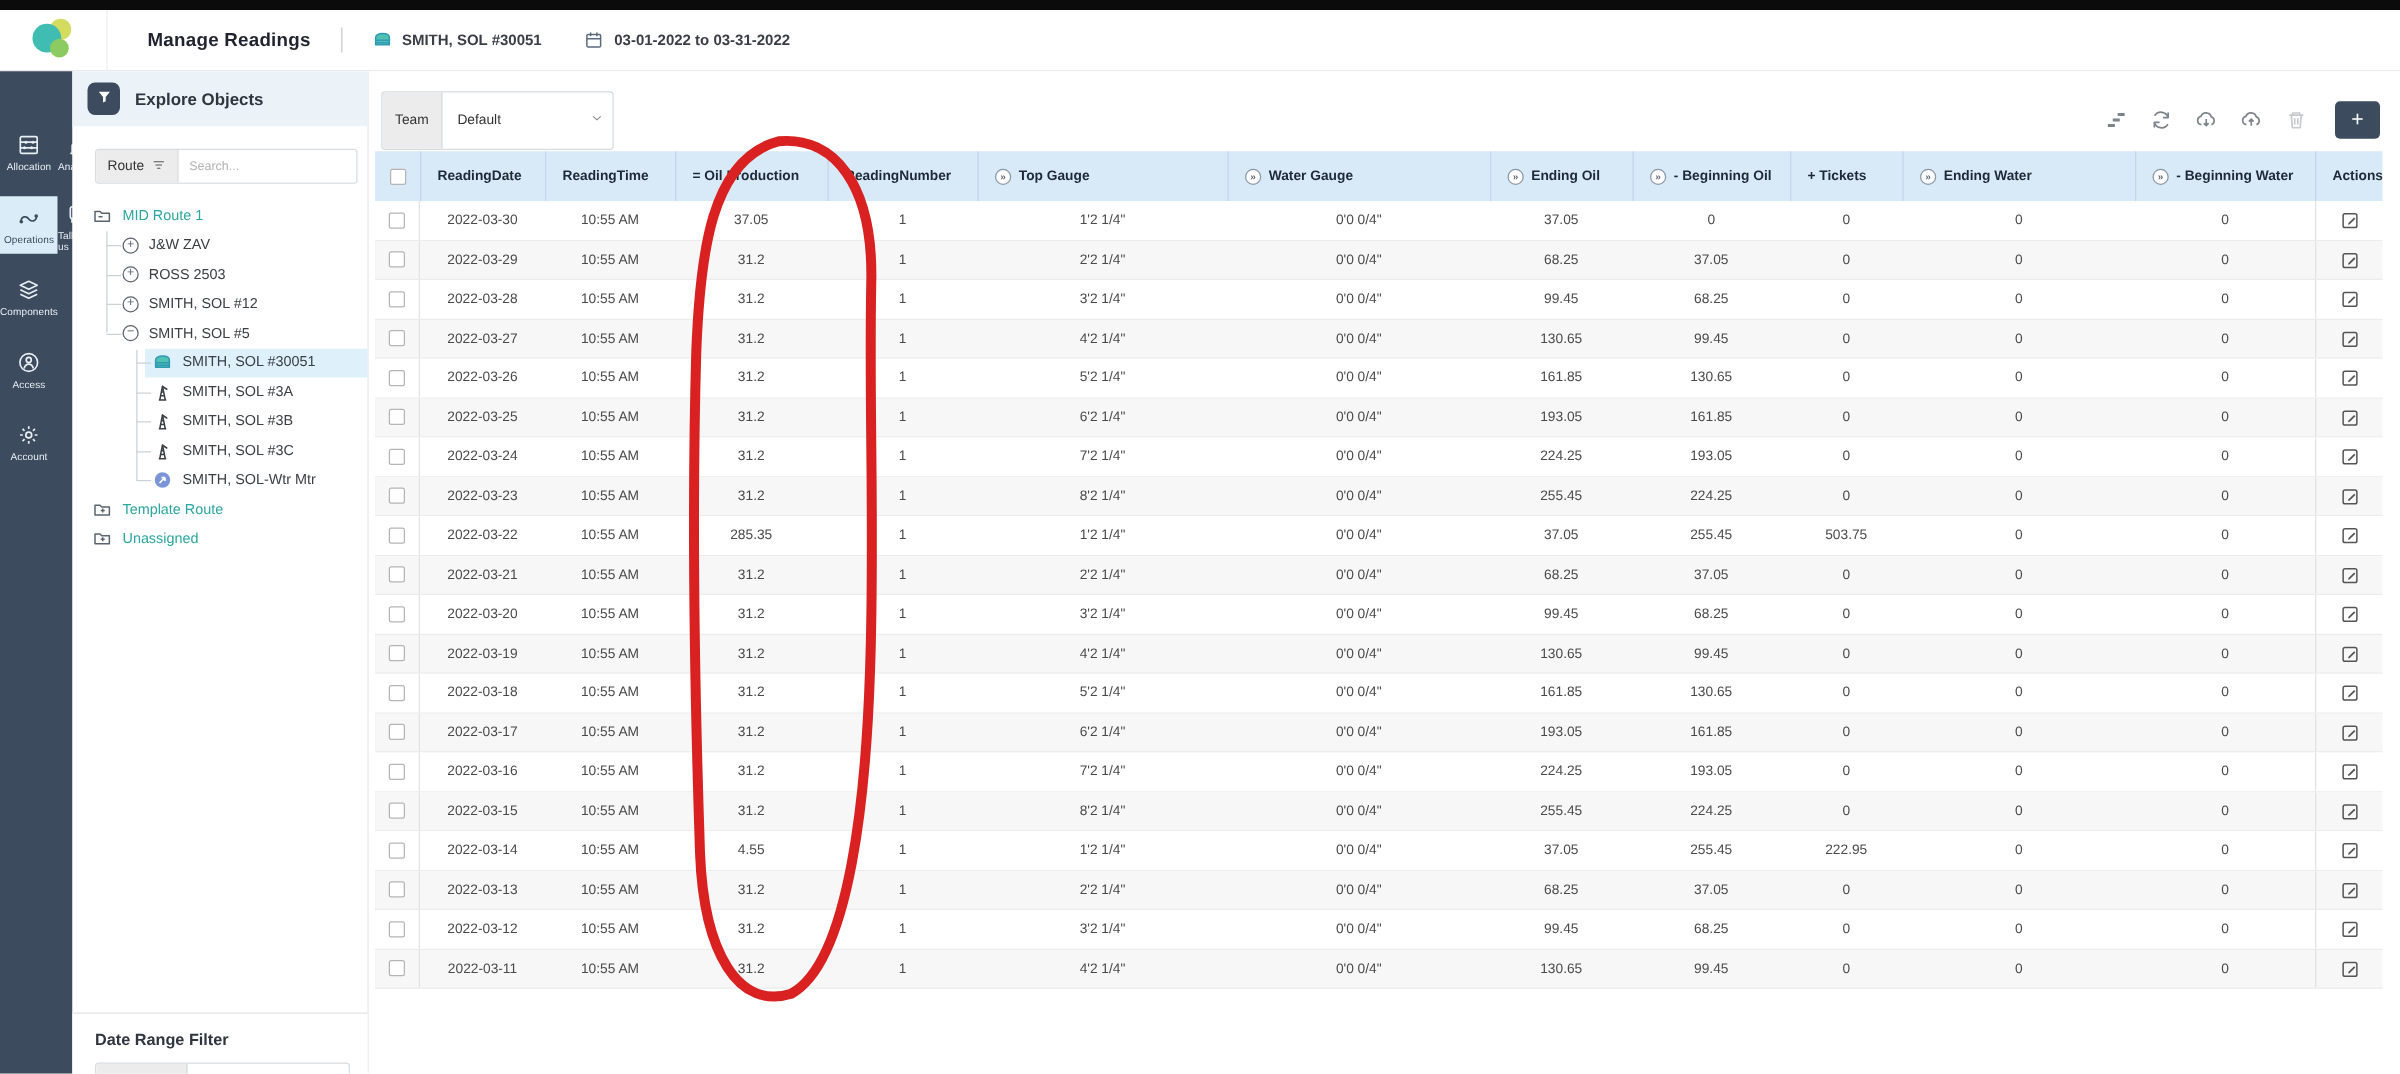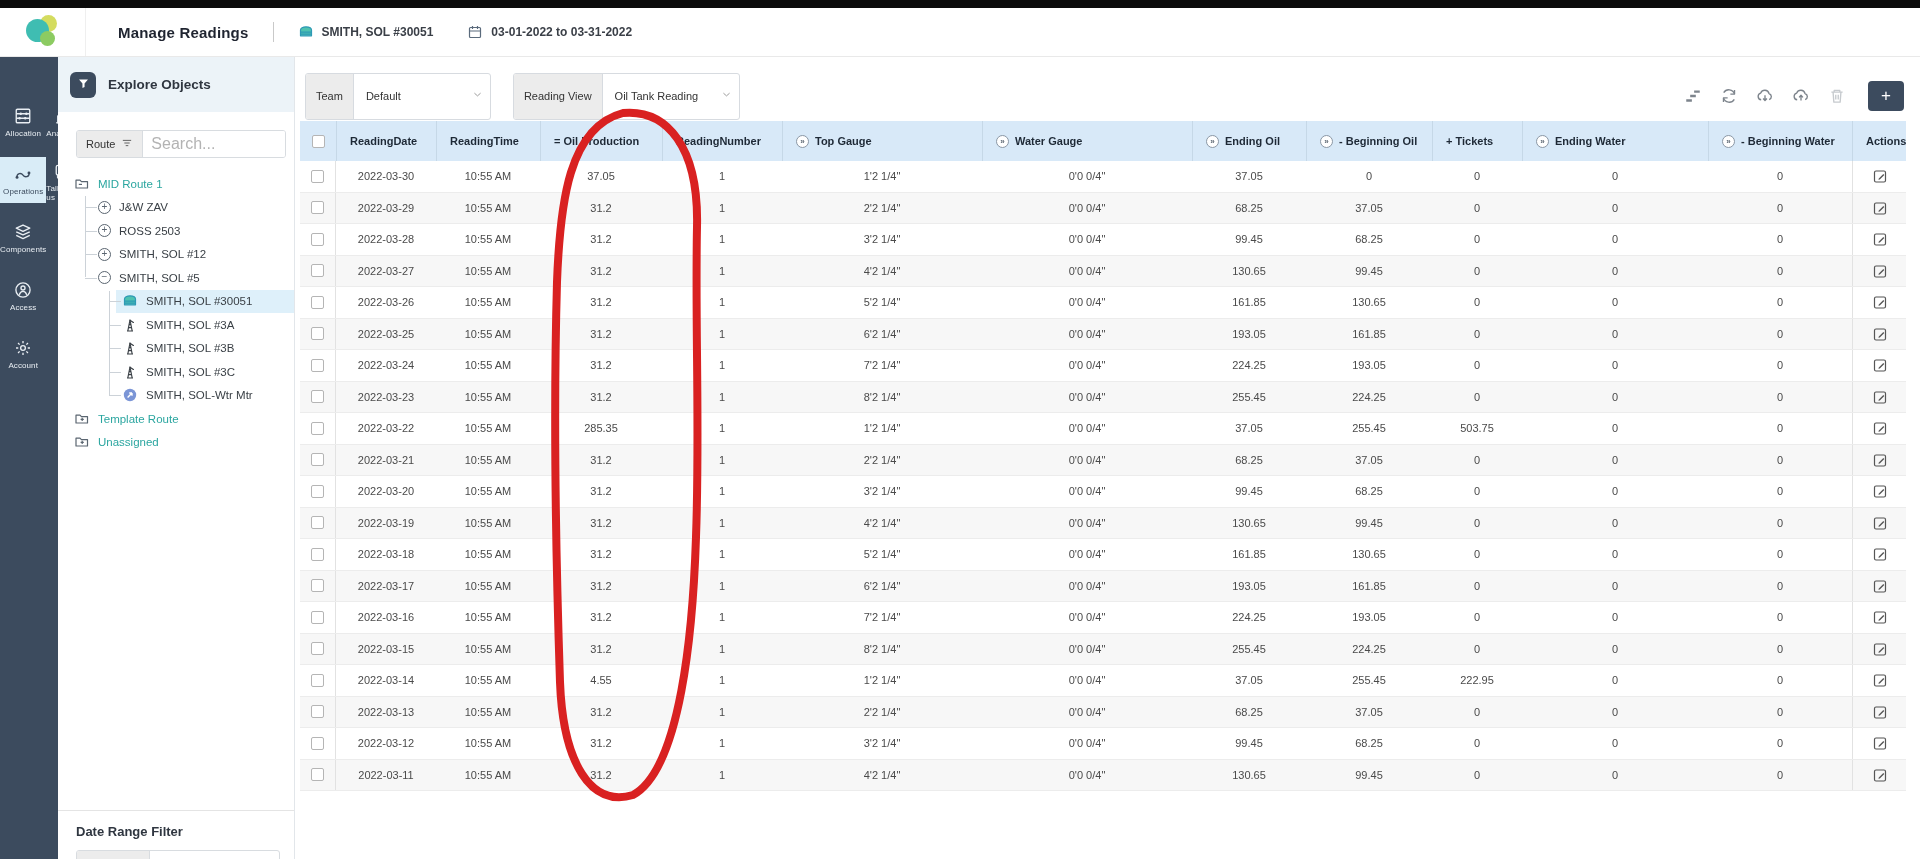--- a/index.html
+++ b/index.html
@@ -24,28 +24,28 @@
 .nav{width:58px;background:#3c4b5e;display:flex;flex-direction:row;padding-top:42px}
 .nav-item{height:46px;margin-bottom:12px;display:flex;flex-direction:column;align-items:center;justify-content:center;gap:4px;color:#e9eef3;cursor:pointer}
 .nav-item.active{background:#d9ecf7;color:#3c4b5e}
 .nav-item .ni{width:18px;height:18px}
 .nav-item .ni svg{width:100%;height:100%}
 .nav-item .nl{font-size:8px;letter-spacing:.1px}
 .nav-spacer{flex:1}
 .nav-bottom .nav-item{margin-bottom:14px}
 
 .panel{width:237px;background:#fff;border-right:1px solid #e2e6ea;position:relative;flex:none}
-.panel-head{height:55px;background:#ecf3f8;display:flex;align-items:center;gap:12px;padding-left:12px}
+.panel-head{height:44px;background:#ecf3f8;display:flex;align-items:center;gap:12px;padding-left:12px}
 .filter-btn{width:26px;height:26px;background:#3c4b5e;border-radius:6px;color:#fff;display:flex;align-items:center;justify-content:center;cursor:pointer}
 .filter-btn svg{width:13px;height:13px}
 .panel-title{font-size:13.5px;font-weight:bold;color:#2f3640}
 .searchbox{margin:18px 8px 0 18px;height:28px;border:1px solid #d8dce0;border-radius:3px;display:flex;align-items:stretch;overflow:hidden;background:#fff}
 .route-btn{display:flex;align-items:center;gap:6px;padding:12px 9px;background:#ececec;border-right:1px solid #d8dce0;font-size:11px;color:#333;cursor:pointer}
 .route-btn svg{width:12px;height:12px;color:#555}
-.search-input{flex:1;border:0;outline:0;padding:0 8px;font-size:16px;color:#333;min-width:0}
+.search-input{flex:1;border:0;outline:0;padding:0 8px;font-size:10px;color:#333;min-width:0}
 .search-input::placeholder{color:#b3b3b3}
 
 .tree{margin-top:14px;position:relative}
 .tree-row{height:23.5px;display:flex;align-items:center;gap:8px;font-size:11.5px;color:#3a4046;position:relative;cursor:pointer;white-space:nowrap}
 .lv0{padding-left:16px}.lv1{padding-left:40px}.lv2{padding-left:64px}
 .lv1::before,.lv2::before{content:"";position:absolute;top:50%;width:12px;height:1px;background:#ccd2d8}
 .lv1::before{left:27px}.lv2::before{left:51px}
 .tree-row.teal{color:#2ba6a0}
 .tree-row.selected{background:linear-gradient(to right,transparent 58px,#def0fa 58px)}
 .expander{width:13px;height:13px;border:1px solid #5a6570;border-radius:50%;font-size:10px;line-height:10.5px;text-align:center;color:#5a6570;flex:none;background:#fff}
@@ -302,29 +302,20 @@
     <div class="toolbar">
       <div class="ctrl">
         <div class="ctrl-label">Team</div>
         <div class="ctrl-value">Default</div>
         <div class="ctrl-chev">
             <span><svg viewBox="0 0 16 16" fill="none" stroke="currentColor" stroke-width="1.2" stroke-linejoin="round">
                 <path d="M3.5 6l4.5 4 4.5-4"></path>
               </svg></span>
           </div>
       </div>
-      <div class="ctrl">
-        <div class="ctrl-label">Reading View</div>
-        <div class="ctrl-value">Oil Tank Reading</div>
-        <div class="ctrl-chev">
-            <span><svg viewBox="0 0 16 16" fill="none" stroke="currentColor" stroke-width="1.2" stroke-linejoin="round">
-                <path d="M3.5 6l4.5 4 4.5-4"></path>
-              </svg></span>
-          </div>
-      </div>
       <div class="toolbar-right" id="tb-icons">
           <span class="tb-icon"><svg viewBox="0 0 16 16" fill="none" stroke="currentColor" stroke-width="1.2" stroke-linejoin="round">
               <path d="M9 3h5v2.2H9zM5.5 6.9h5v2.2h-5zM2 10.8h5V13H2z" fill="currentColor" stroke="none"></path>
             </svg></span>
           <span class="tb-icon"><svg viewBox="0 0 16 16" fill="none" stroke="currentColor" stroke-width="1.2" stroke-linejoin="round">
               <path d="M12.9 6.3A5.3 5.3 0 0 0 3.3 5"></path>
               <path d="M3.1 9.7A5.3 5.3 0 0 0 12.7 11"></path>
               <path d="M12.9 2.6v3.7H9.2M3.1 13.4V9.7h3.7"></path>
             </svg></span>
           <span class="tb-icon"><svg viewBox="0 0 16 16" fill="none" stroke="currentColor" stroke-width="1.2" stroke-linejoin="round">

